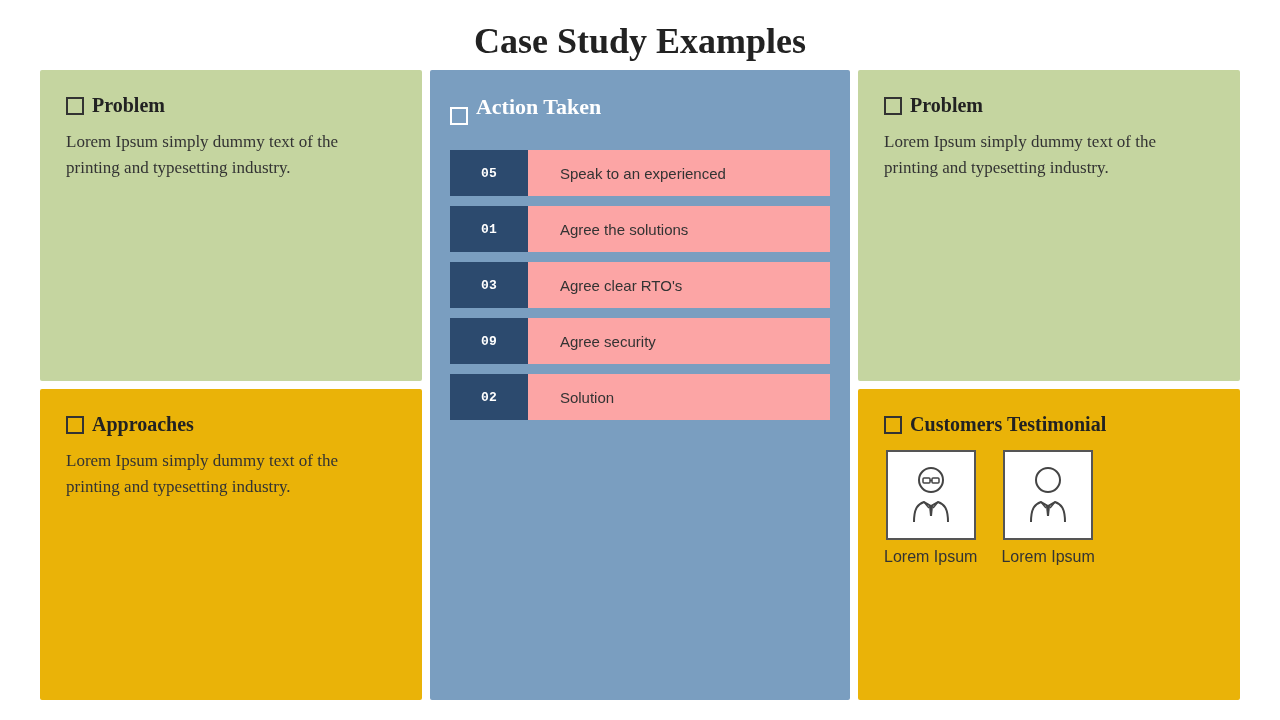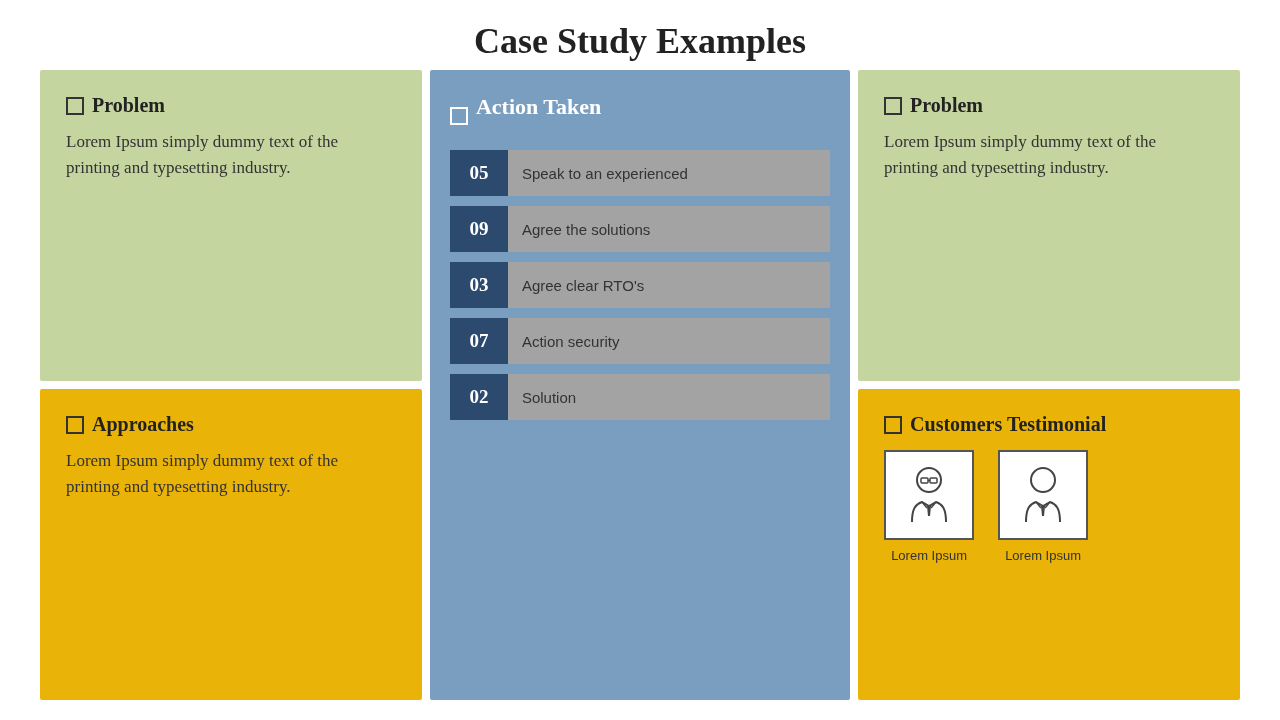--- a/index.html
+++ b/index.html
@@ -89,37 +89,37 @@
       gap: 10px;
     }
     .action-item {
       display: flex;
       align-items: stretch;
       height: 46px;
     }
     .action-num {
       background-color: #2c4a6e;
       color: #fff;
-      font-size: 19px;
-      font-weight: bold;
-      width: 58px;
+      font-size: 13px;
+      font-weight: bold;
+      width: 78px;
       display: flex;
       align-items: center;
       justify-content: center;
       flex-shrink: 0;
-      font-family: Liberation Serif, serif;
+      font-family: Liberation Mono, monospace;
     }
     .action-label {
-      background-color: #a3a3a3;
+      background-color: #fca5a5;
       color: #333;
       font-size: 15px;
       flex: 1;
       display: flex;
       align-items: center;
-      padding-left: 14px;
+      padding-left: 32px;
       font-family: Arial, sans-serif;
     }
     
     .testimonial-persons {
       display: flex;
       gap: 24px;
       margin-top: 14px;
       align-items: flex-start;
     }
     .person-block {
@@ -135,21 +135,21 @@
       display: flex;
       align-items: center;
       justify-content: center;
       background: #fff;
     }
     .person-icon-box svg {
       width: 70px;
       height: 70px;
     }
     .person-label {
-      font-size: 13px;
+      font-size: 16px;
       color: #333;
       font-family: Arial, sans-serif;
     }
   </style>
 </head>
 <body>
 
 <h1 class="page-title">Case Study Examples</h1>
 
 <div class="main-grid">
@@ -166,30 +166,30 @@
     <div class="card-header">
       <span class="action-header-icon"></span>
       <span class="action-title">Action Taken</span>
     </div>
     <div class="action-items">
     <div class="action-item">
       <div class="action-num">05</div>
       <div class="action-label">Speak to an experienced</div>
     </div>
         <div class="action-item">
-      <div class="action-num">09</div>
+      <div class="action-num">01</div>
       <div class="action-label">Agree the solutions</div>
     </div>
         <div class="action-item">
       <div class="action-num">03</div>
       <div class="action-label">Agree clear RTO's</div>
     </div>
         <div class="action-item">
-      <div class="action-num">07</div>
-      <div class="action-label">Action security</div>
+      <div class="action-num">09</div>
+      <div class="action-label">Agree security</div>
     </div>
         <div class="action-item">
       <div class="action-num">02</div>
       <div class="action-label">Solution</div>
     </div>
       </div>
   </div>
 
   <div class="card card-green">
     <div class="card-header">

